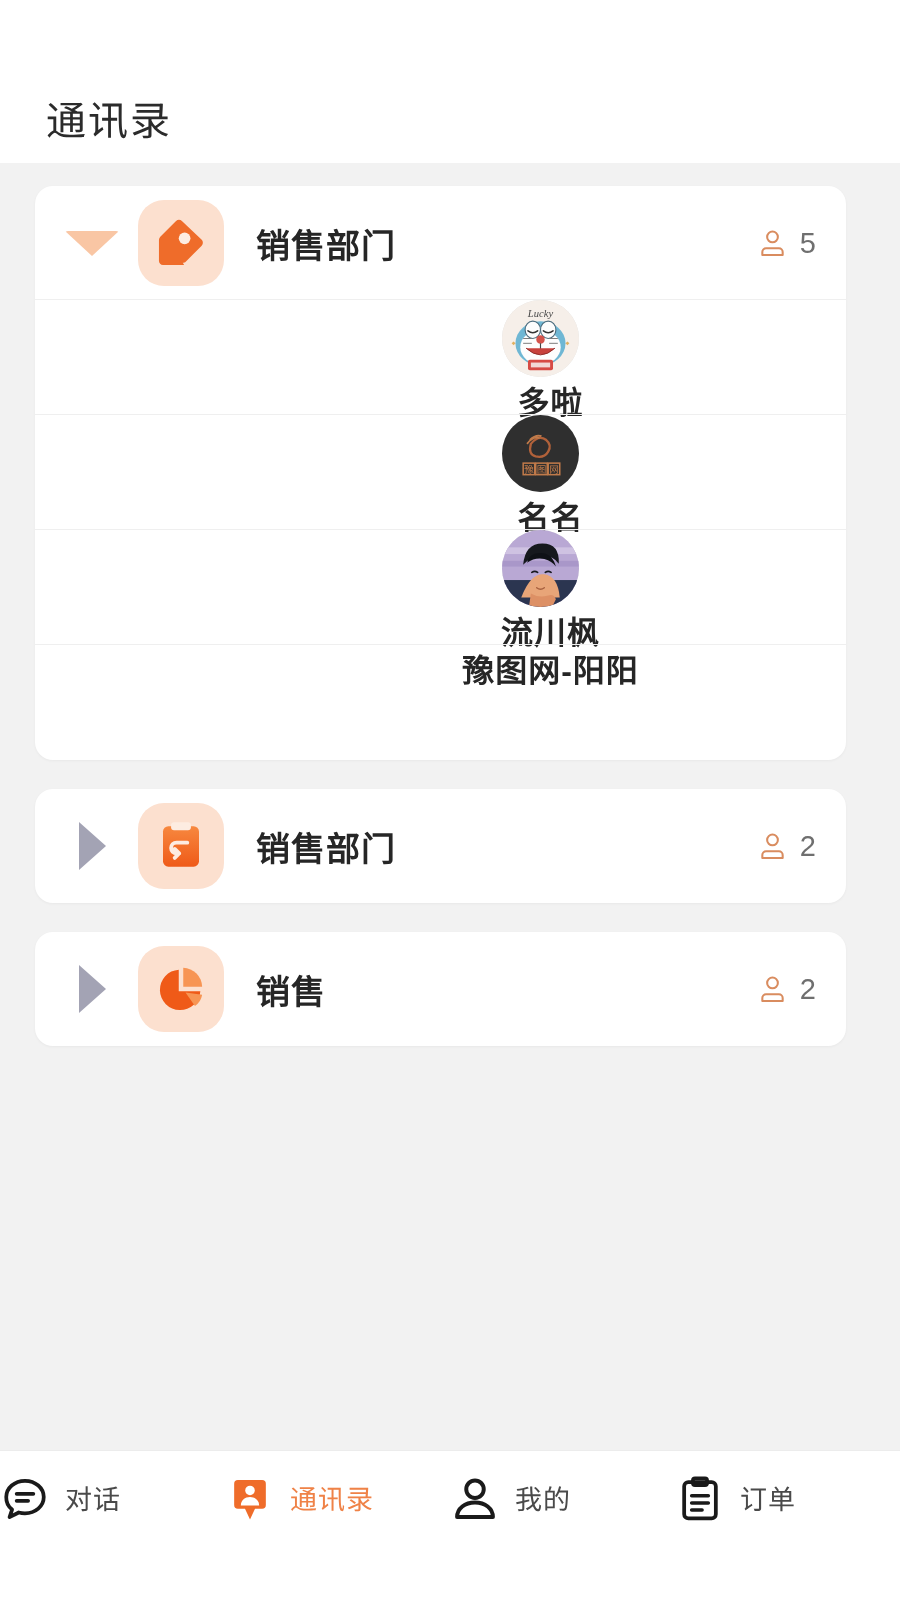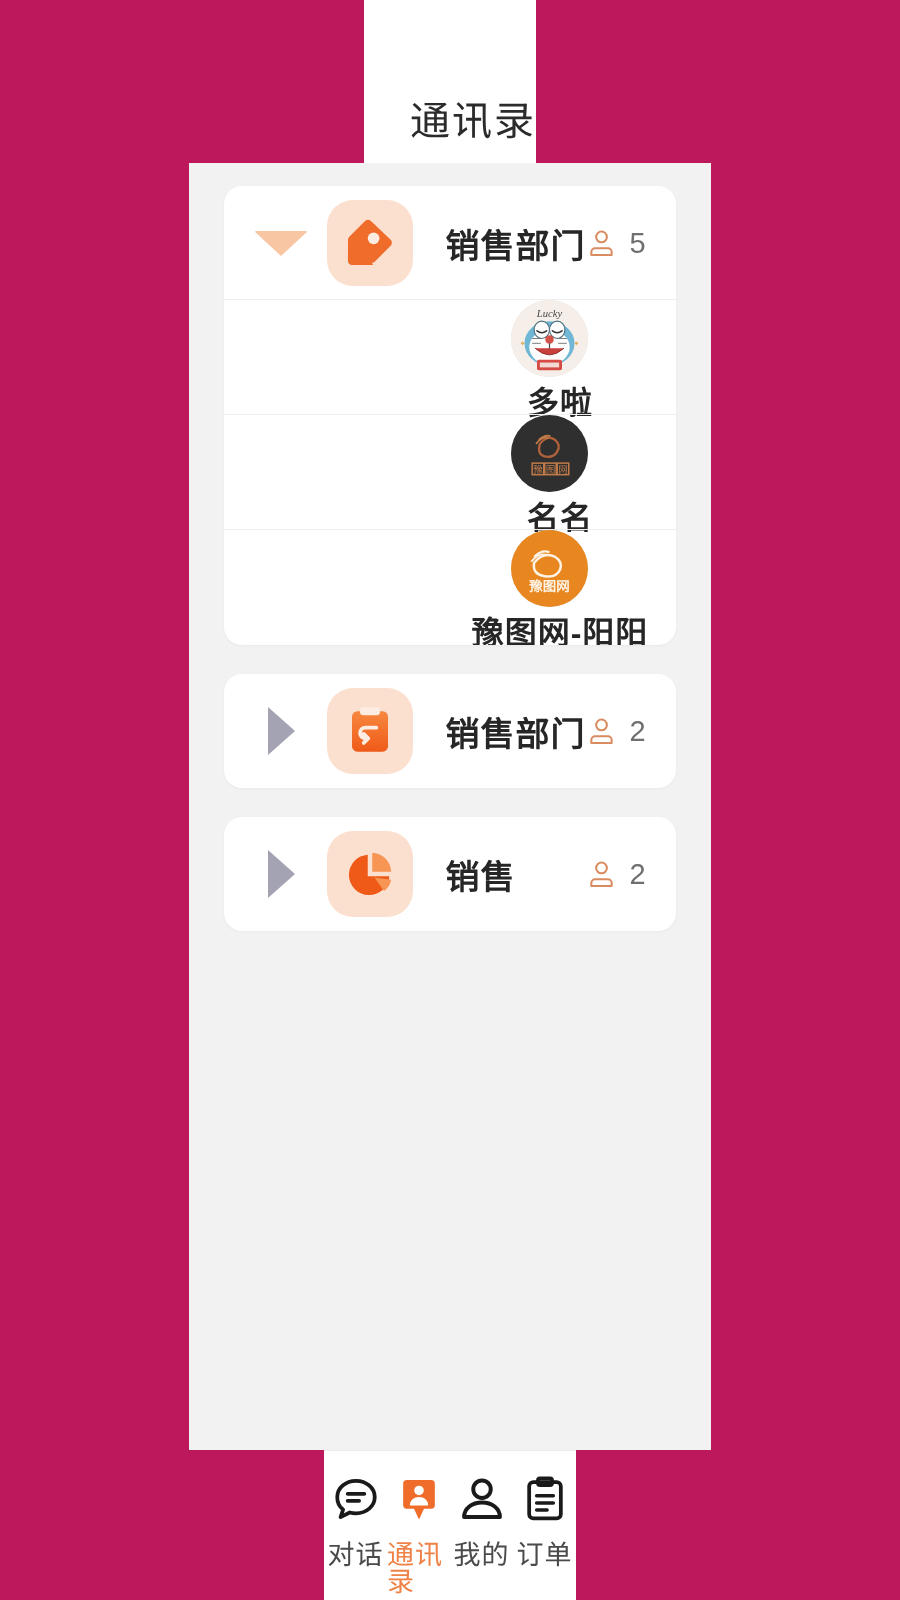--- a/index.html
+++ b/index.html
@@ -7,21 +7,21 @@
   html, body {
     width:900px; height:1600px;
     font-family:"Liberation Sans", "DejaVu Sans", sans-serif;
     background:#ffffff;
     overflow:hidden;
   }
   .phone {
     position:relative;
     width:900px; height:1600px;
     background:#be185d;
-    display:flex; flex-direction:column;align-items:center;
+    display:flex; flex-direction:column;
   }
 
   
   .header {
     background:#ffffff;
     height:163px;
     flex:0 0 163px;
     display:flex; align-items:flex-end;
     padding:0 0 22px 46px;
   }
@@ -30,21 +30,21 @@
     color:#2b2b2b;
     letter-spacing:2px;
     font-weight:400;
     line-height:1;
   }
 
   
   .content {
     flex:1 1 auto;
     background:#f2f2f2;
-    padding:23px 35px 0 35px;
+    padding:23px 54px 0 35px;
     overflow:hidden;
   }
 
   .dept-card {
     background:#ffffff;
     border-radius:18px;
     margin-bottom:29px;
     box-shadow:0 1px 3px rgba(0,0,0,0.045);
     overflow:hidden;
   }
@@ -155,21 +155,21 @@
     flex:0 0 150px;
     background:#ffffff;
     border-top:1px solid #ececec;
     display:flex;
     align-items:flex-start;
     padding-top:22px;
   }
   .tab {
     flex:1 1 25%;
     display:flex;
-    flex-direction:column;
+    flex-direction:row;
     align-items:center;
     gap:15px;
   }
   .tab-icon {
     height:54px;
     display:flex; align-items:center; justify-content:center;
   }
   .tab-label {
     font-size:27px;
     color:#4a4a4a;
@@ -245,31 +245,40 @@
             <rect x="35" y="50" width="12" height="12" fill="none" stroke="#c07a4a" stroke-width="1.6"></rect>
             <rect x="48" y="50" width="12" height="12" fill="none" stroke="#c07a4a" stroke-width="1.6"></rect>
             <text x="28" y="60" font-size="10" fill="#c07a4a" text-anchor="middle">豫</text>
             <text x="41" y="60" font-size="10" fill="#c07a4a" text-anchor="middle">图</text>
             <text x="54" y="60" font-size="10" fill="#c07a4a" text-anchor="middle">网</text>
           </svg>
         </div>
         <div class="member-name">名名</div>
       </div>
 
-
       <div class="member-row">
         <div class="avatar">
           <svg viewBox="0 0 80 80">
-            <rect width="80" height="80" fill="#e8871f"></rect>
-            <path d="M24 34q10-12 22-6 8 5 5 13-4 9-16 7-13-2-11-14z" fill="none" stroke="#fdf2e4" stroke-width="2.6"></path>
-            <path d="M24 28q8-8 16-5" fill="none" stroke="#fdf2e4" stroke-width="2.2"></path>
-            <path d="M21 33q8-10 16-7" fill="none" stroke="#fdf2e4" stroke-width="2"></path>
-            <text x="40" y="63" font-size="14" fill="#fdf2e4" text-anchor="middle" font-weight="bold">豫图网</text>
-          </svg>
-        </div>
+            <rect width="80" height="80" fill="#b9a8d4"></rect>
+            <rect y="18" width="80" height="7" fill="#cfc2e2"></rect>
+            <rect y="32" width="80" height="6" fill="#a997c9"></rect>
+            <rect y="52" width="80" height="28" fill="#2b3550"></rect>
+            <path d="M20 70q10-26 24-24 14 2 16 24z" fill="#e8a578"></path>
+            <path d="M22 36q2-22 20-22 18 0 17 21-6-9-18-8-12 1-19 9z" fill="#16181d"></path>
+            <path d="M26 34q8-6 18-4 8 2 12 8-4-14-16-14-12 0-14 10z" fill="#0f1116"></path>
+            <path d="M31 44q3-2 6 0" stroke="#16181d" stroke-width="1.8" fill="none" stroke-linecap="round"></path>
+            <path d="M45 44q3-2 6 0" stroke="#16181d" stroke-width="1.8" fill="none" stroke-linecap="round"></path>
+            <path d="M36 60q4 3 8 0" stroke="#a8603f" stroke-width="1.5" fill="none" stroke-linecap="round"></path>
+            <path d="M30 66q8 5 18 2 6-2 8 4l-4 8H28z" fill="#dd9065"></path>
+          </svg>
+        </div>
+        <div class="member-name">流川枫</div>
+      </div>
+
+      <div class="member-row">
         <div class="member-name">豫图网-阳阳</div>
       </div>
     </div>
 
     <div class="dept-card">
       <div class="dept-header">
         <div class="arrow">
           <div class="tri-right"></div>
         </div>
         <div class="dept-icon">

